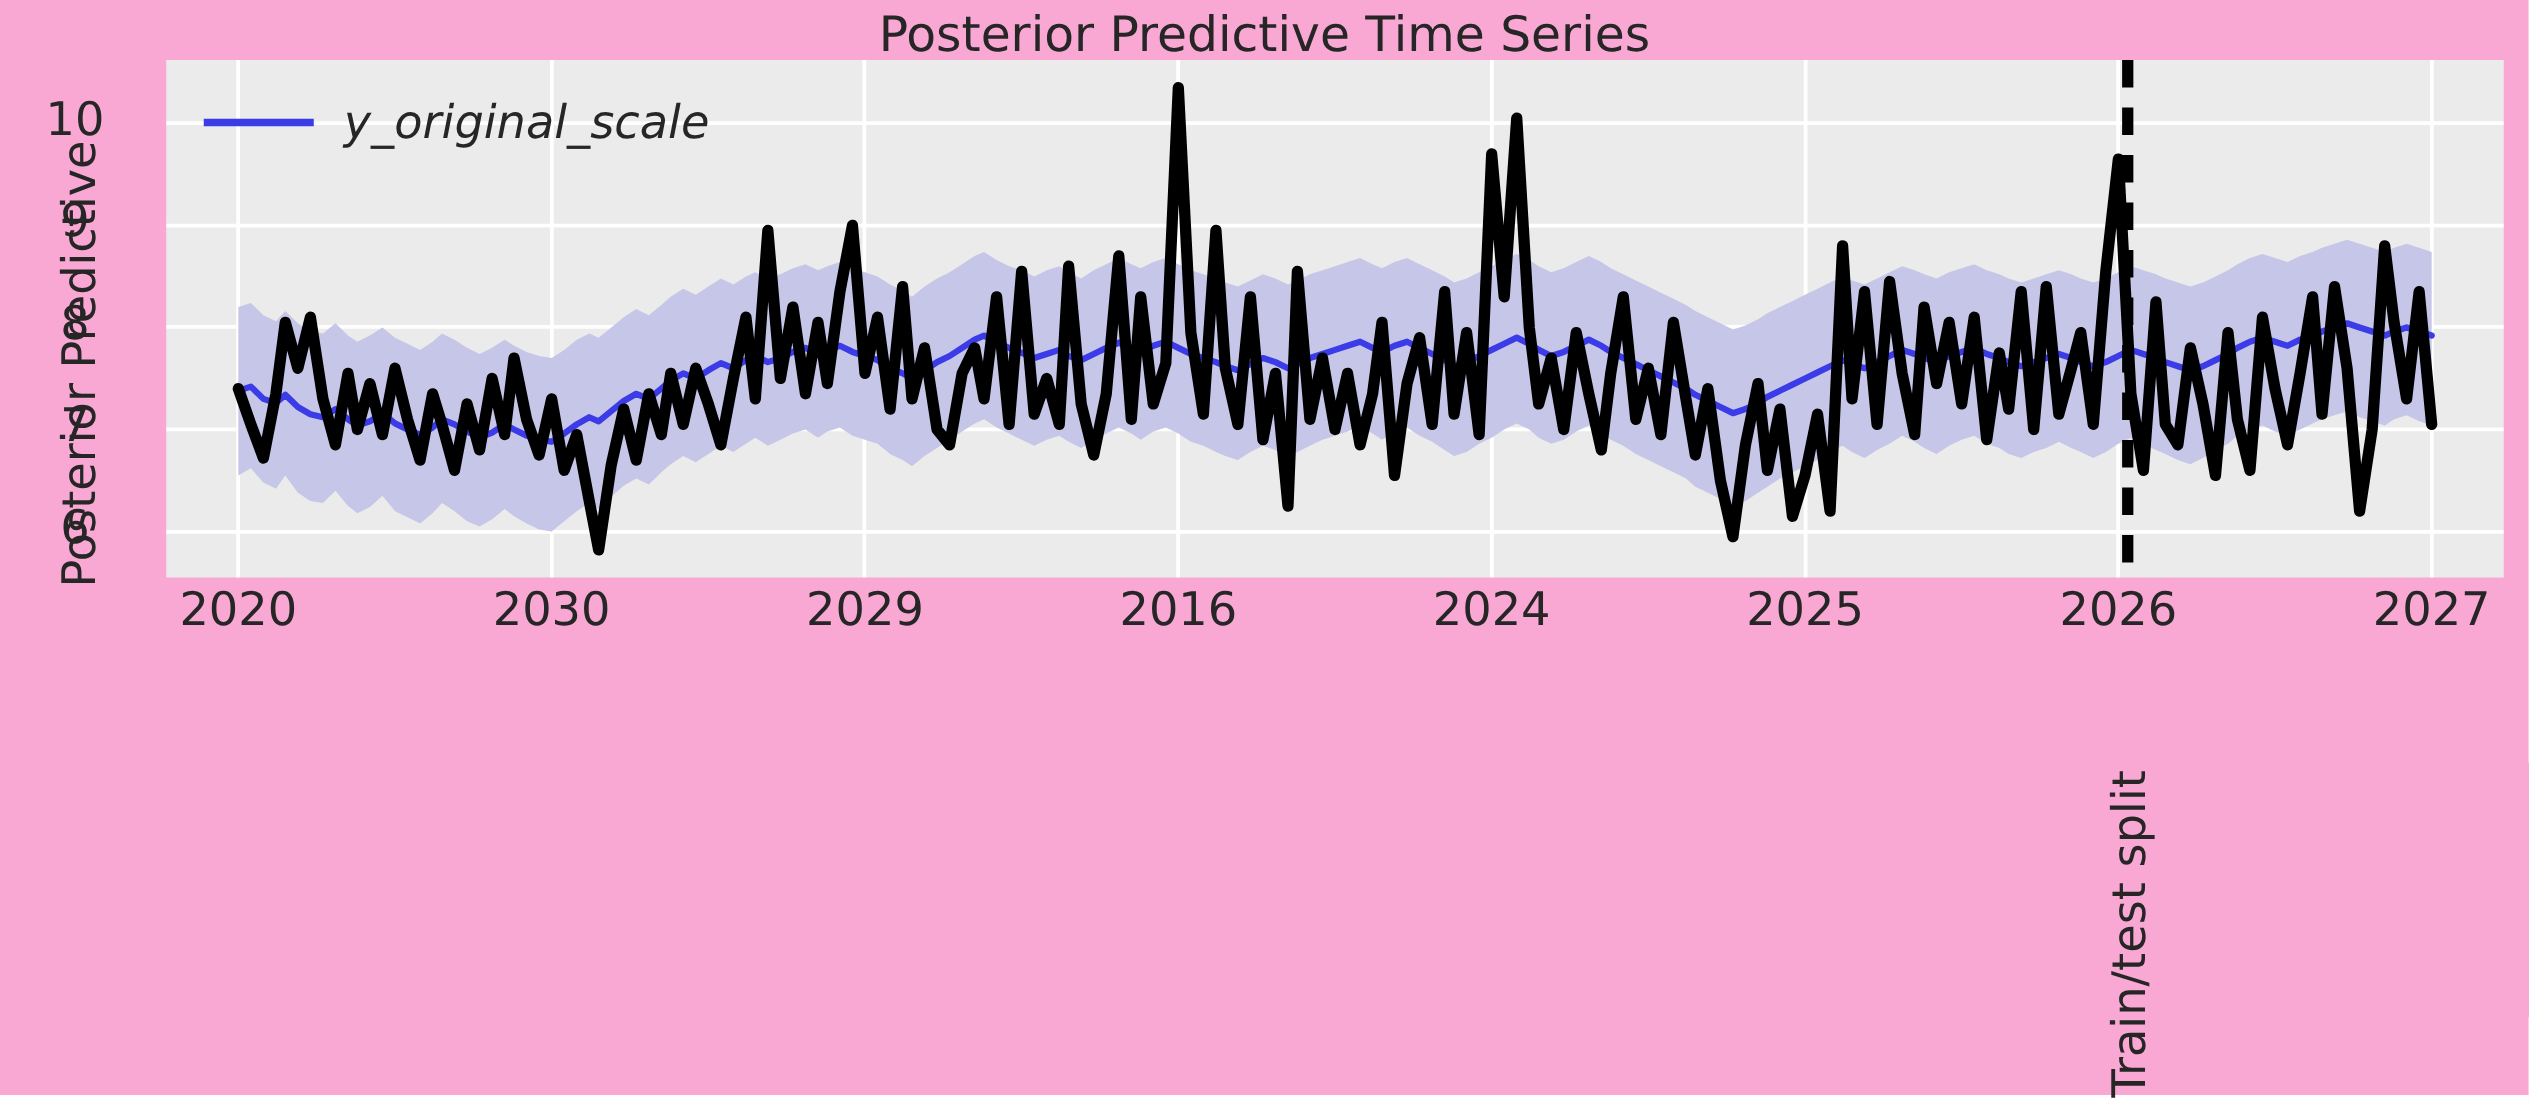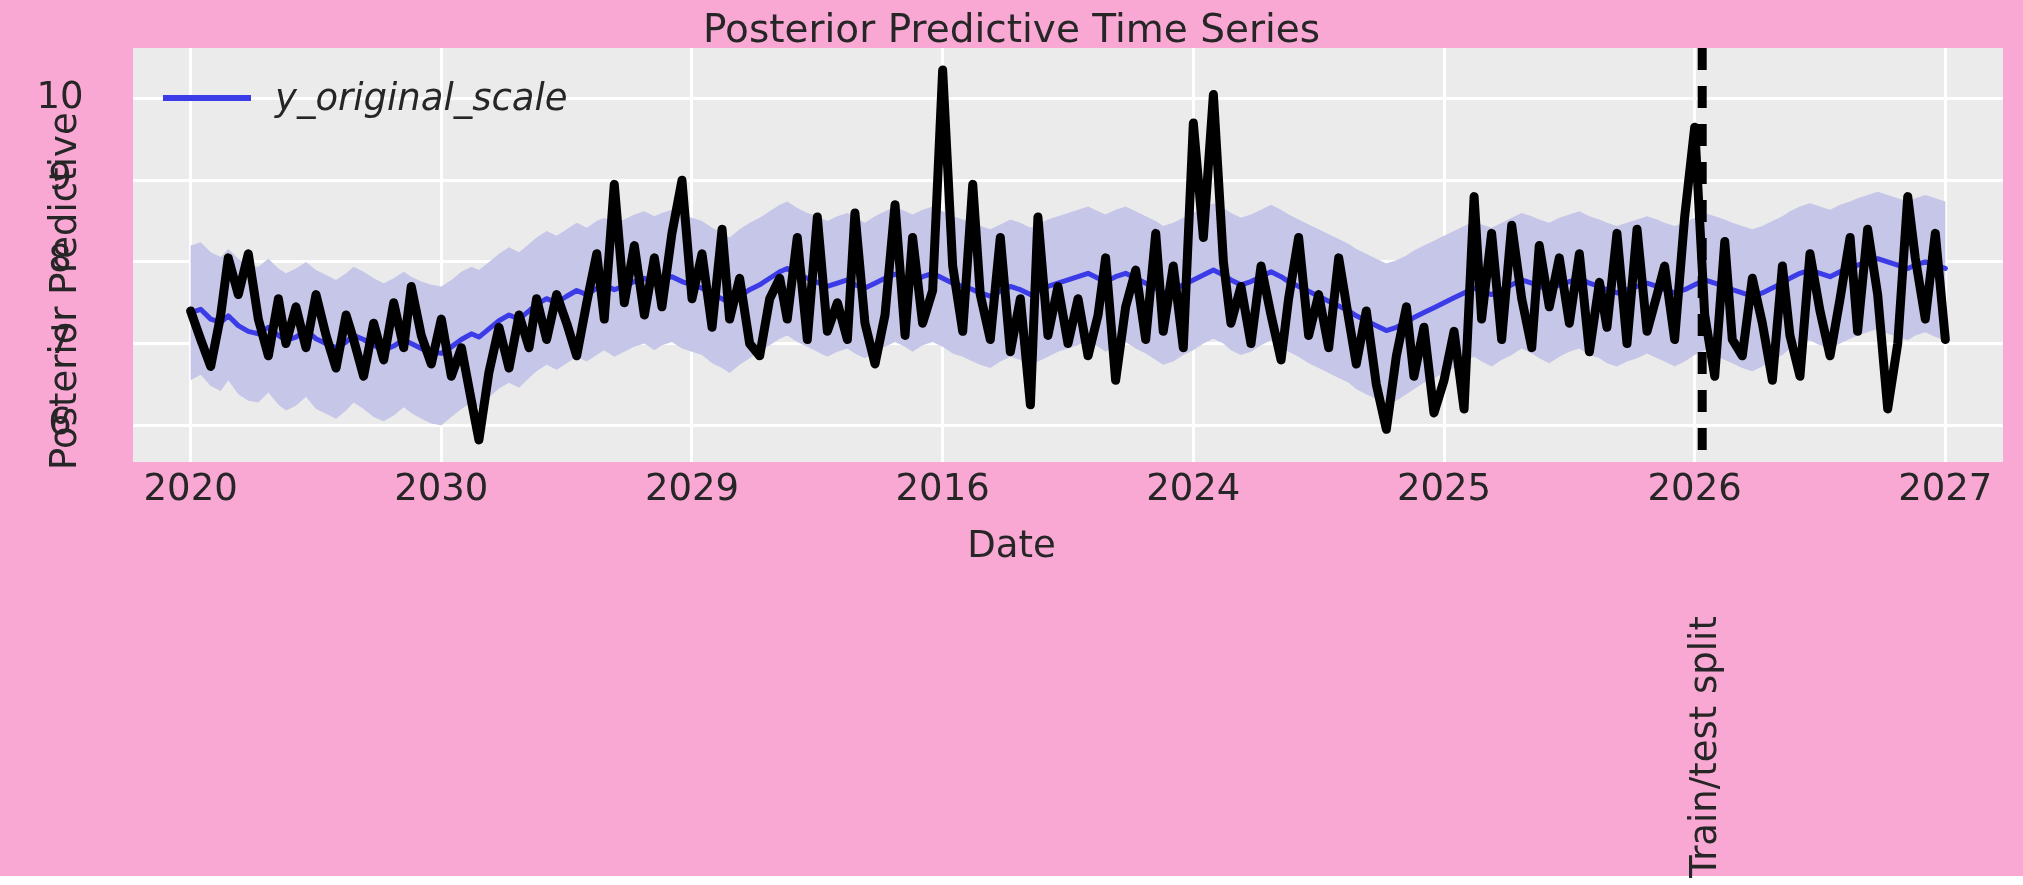--- a/index.html
+++ b/index.html
@@ -56,21 +56,20 @@
   }
 </style>
 </head>
 <body>
 
 <div id="stage">
 
   <div id="chart-title">Posterior Predictive Time Series</div>
 
   <div id="y-axis-label" style="left: 42px; top: 470px;">Posterior Predictive</div>
-  <div id="x-axis-label">Date</div>
 
   <div id="y-ticks">
       <div class="ytick" style="left: 5px; width: 110px; top: 400.254px;">6</div>
       <div class="ytick" style="left: 5px; width: 110px; top: 318.598px;">7</div>
       <div class="ytick" style="left: 5px; width: 110px; top: 236.941px;">8</div>
       <div class="ytick" style="left: 5px; width: 110px; top: 155.284px;">9</div>
       <div class="ytick" style="left: 5px; width: 110px; top: 73.6272px;">10</div>
     </div>
   <div id="x-ticks">
       <div class="xtick" style="left: 90.6542px;">2020</div>

